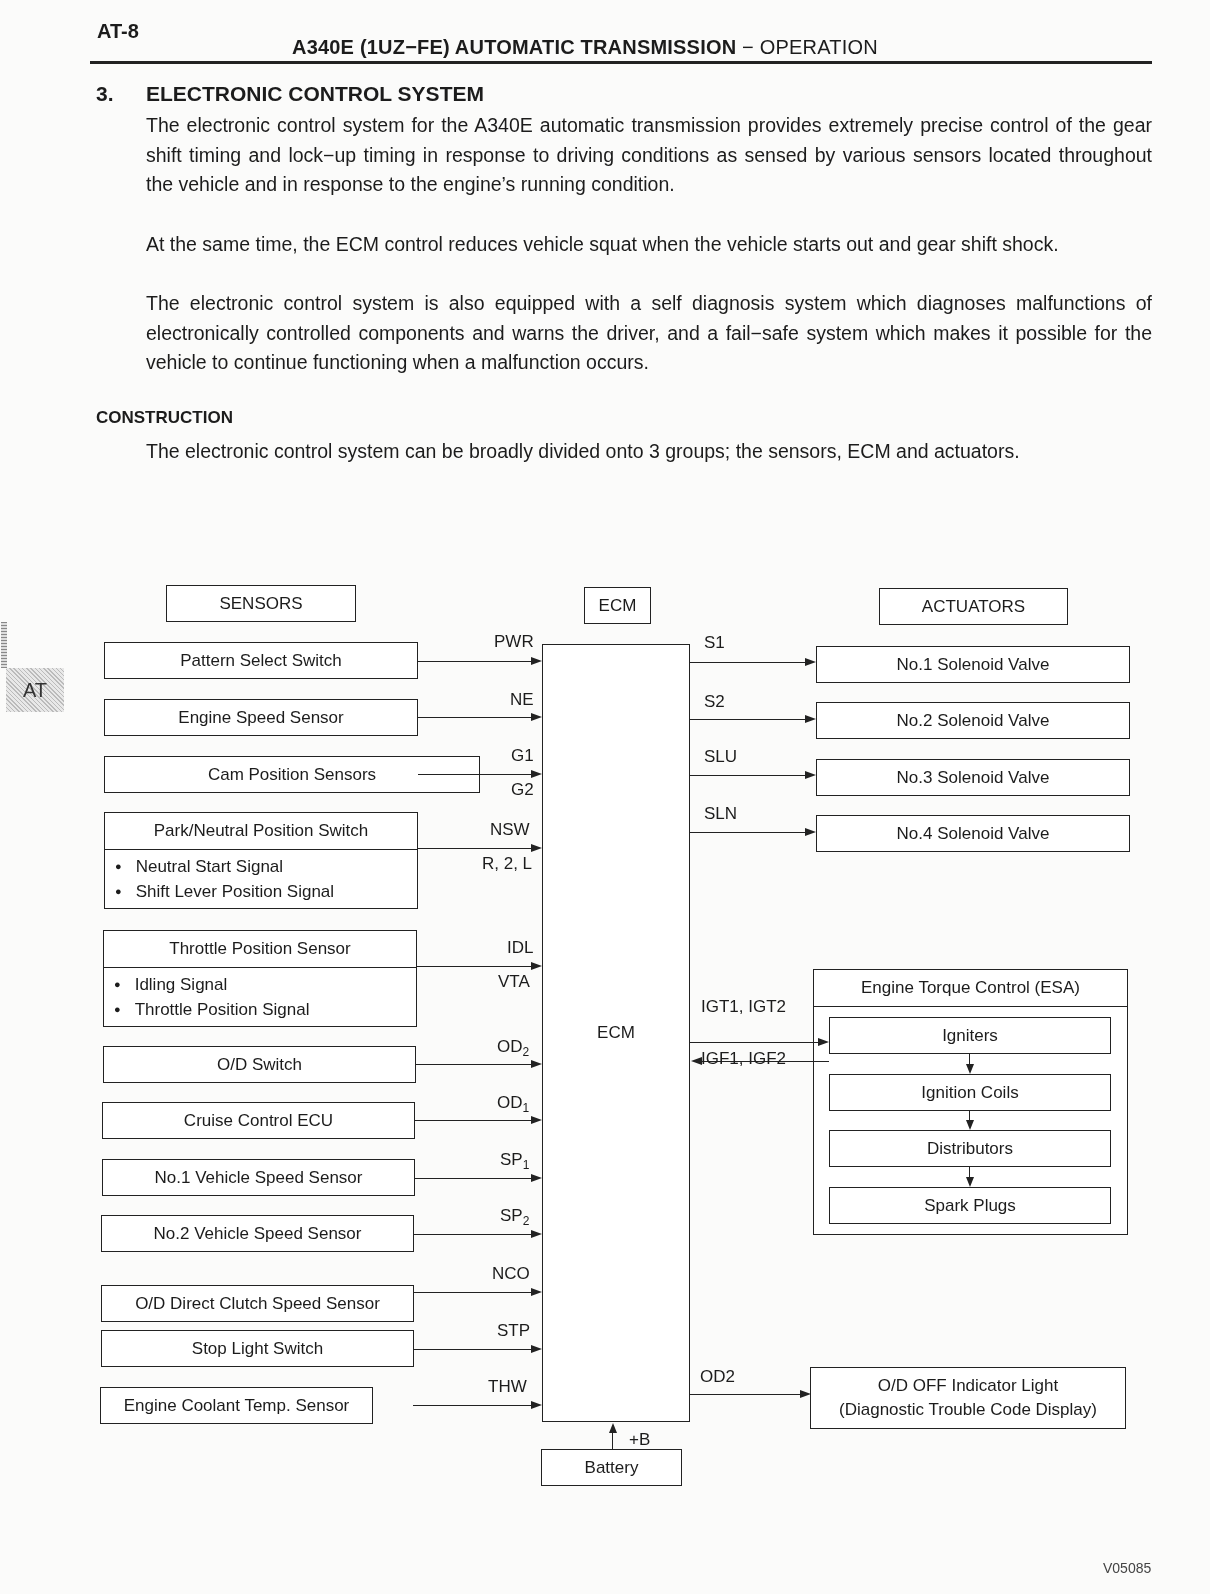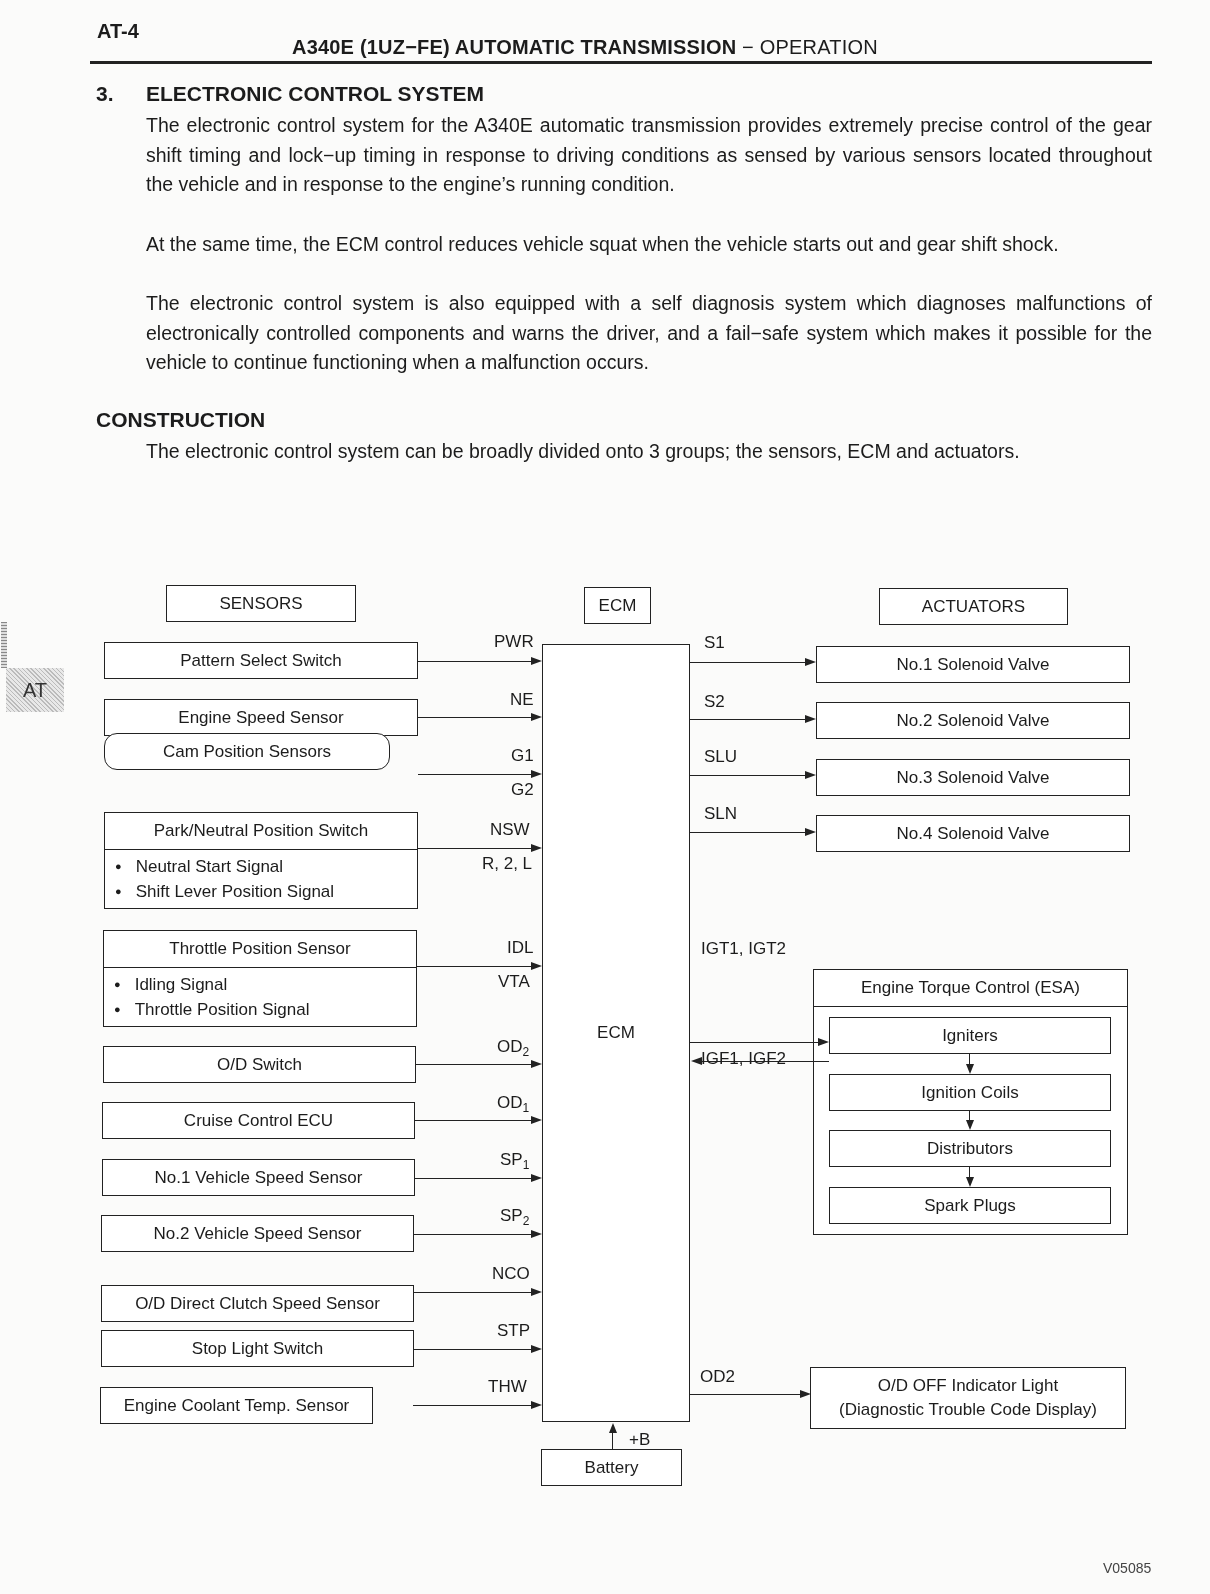--- a/index.html
+++ b/index.html
@@ -9,42 +9,42 @@
   .hdr-page { left:97px; top:20px; font-size:20px; font-weight:bold; }
   .hdr-title { left:292px; top:36px; font-size:20px; font-weight:bold; letter-spacing:0.2px; }
   .hdr-title .op { font-weight:normal; }
   .hdr-rule { left:90px; top:61px; width:1062px; height:3px; background:#222; }
   .side-tab { left:6px; top:668px; width:58px; height:44px; background:repeating-linear-gradient(45deg,#bbb 0 1px,#e8e8e8 1px 3px);
               font-size:20px; color:#333; text-align:center; line-height:44px; }
   .side-mark { left:1px; top:622px; width:6px; height:46px; background:repeating-linear-gradient(0deg,#888 0 1px,#ddd 1px 3px); }
   .sec-num { left:96px; top:82px; font-size:21px; font-weight:bold; }
   .sec-title { left:146px; top:82px; font-size:21px; font-weight:bold; }
   .para { left:146px; width:1006px; font-size:19.5px; line-height:29.6px; text-align:justify; text-align-last:left; }
-  .sub-title { left:96px; top:408px; font-size:21px; font-weight:bold; }
+  .sub-title { left:96px; top:408px; font-size:17px; font-weight:bold; }
 
   .box { position:absolute; border:1.6px solid #222; background:#fff; box-sizing:border-box;
          font-size:17px; text-align:center; display:flex; align-items:center; justify-content:center; }
   .box.split { display:block; }
   .box .top { height:36px; display:flex; align-items:center; justify-content:center; border-bottom:1.6px solid #222; }
   .box .bul { text-align:left; padding-left:10px; font-size:17px; line-height:24px; padding-top:5px; }
   .box .bul div::before { content:"\25CF"; font-size:11px; margin-right:14px; position:relative; top:-2px; }
   .sig { position:absolute; font-size:17px; }
   .sig sub { font-size:12px; }
   .line { position:absolute; height:1.4px; background:#222; }
   .vline { position:absolute; width:1.4px; background:#222; }
   .arr-r { position:absolute; width:0; height:0; border-top:4px solid transparent; border-bottom:4px solid transparent; border-left:11px solid #222; }
   .arr-l { position:absolute; width:0; height:0; border-top:4px solid transparent; border-bottom:4px solid transparent; border-right:11px solid #222; }
   .arr-d { position:absolute; width:0; height:0; border-left:4px solid transparent; border-right:4px solid transparent; border-top:10px solid #222; }
   .arr-u { position:absolute; width:0; height:0; border-left:4px solid transparent; border-right:4px solid transparent; border-bottom:10px solid #222; }
   .fig-id { left:1103px; top:1560px; font-size:14px; color:#444; }
 </style>
 </head>
 <body>
 
-<div class="abs hdr-page">AT-4</div>
+<div class="abs hdr-page">AT-8</div>
 <div class="abs hdr-title"><span>A340E (1UZ−FE) AUTOMATIC TRANSMISSION</span><span class="op"> − OPERATION</span></div>
 <div class="abs hdr-rule"></div>
 <div class="abs side-mark"></div>
 <div class="abs side-tab">AT</div>
 
 <div class="abs sec-num">3.</div>
 <div class="abs sec-title">ELECTRONIC CONTROL SYSTEM</div>
 <div class="abs para" style="top:111px;">The electronic control system for the A340E automatic transmission provides extremely precise control of the gear shift timing and lock−up timing in response to driving conditions as sensed by various sensors located throughout the vehicle and in response to the engine’s running condition.</div>
 <div class="abs para" style="top:230px;">At the same time, the ECM control reduces vehicle squat when the vehicle starts out and gear shift shock.</div>
 <div class="abs para" style="top:289px;">The electronic control system is also equipped with a self diagnosis system which diagnoses malfunctions of electronically controlled components and warns the driver, and a fail−safe system which makes it possible for the vehicle to continue functioning when a malfunction occurs.</div>
@@ -64,21 +64,21 @@
   <div class="box" style="left:104px;top:642px;width:314px;height:37px;">Pattern Select Switch</div>
   <div class="line" style="left:418px;top:661px;width:115px;"></div>
     <div class="arr-r" style="left:531px;top:657px;"></div>
   <div class="sig" style="left:494px;top:632px;">PWR</div>
 
   <div class="box" style="left:104px;top:699px;width:314px;height:37px;">Engine Speed Sensor</div>
   <div class="line" style="left:418px;top:717px;width:115px;"></div>
     <div class="arr-r" style="left:531px;top:713px;"></div>
   <div class="sig" style="left:510px;top:690px;">NE</div>
 
-  <div class="box" style="left:104px;top:733px;width:286px;height:37px;border-radius:13px;">Cam Position Sensors</div>
+  <div class="box" style="left:104px;top:756px;width:376px;height:37px;">Cam Position Sensors</div>
   <div class="line" style="left:418px;top:774px;width:115px;"></div>
     <div class="arr-r" style="left:531px;top:770px;"></div>
   <div class="sig" style="left:511px;top:746px;">G1</div>
   <div class="sig" style="left:511px;top:780px;">G2</div>
 
   <div class="box split" style="left:104px;top:812px;width:314px;height:97px;">
     <div class="top">Park/Neutral Position Switch</div>
     <div class="bul">
       <div>Neutral Start Signal</div>
       <div>Shift Lever Position Signal</div>
@@ -165,21 +165,21 @@
   <div class="box" style="left:829px;top:1187px;width:282px;height:37px;">Spark Plugs</div>
   <div class="vline" style="left:969px;top:1054px;height:12px;"></div>
     <div class="arr-d" style="left:966px;top:1064px;"></div>
   <div class="vline" style="left:969px;top:1111px;height:11px;"></div>
     <div class="arr-d" style="left:966px;top:1120px;"></div>
   <div class="vline" style="left:969px;top:1167px;height:12px;"></div>
     <div class="arr-d" style="left:966px;top:1177px;"></div>
 
   <div class="line" style="left:690px;top:1042px;width:130px;"></div>
     <div class="arr-r" style="left:818px;top:1038px;"></div>
-  <div class="sig" style="left:701px;top:939px;">IGT1, IGT2</div>
+  <div class="sig" style="left:701px;top:997px;">IGT1, IGT2</div>
   <div class="line" style="left:700px;top:1061px;width:129px;"></div>
     <div class="arr-l" style="left:691px;top:1057px;"></div>
   <div class="sig" style="left:701px;top:1049px;">IGF1, IGF2</div>
 
   <div class="box" style="left:810px;top:1367px;width:316px;height:62px;flex-direction:column;line-height:24px;">
     <div>O/D OFF Indicator Light</div>
     <div>(Diagnostic Trouble Code Display)</div>
   </div>
   <div class="line" style="left:690px;top:1394px;width:112px;"></div>
     <div class="arr-r" style="left:800px;top:1390px;"></div>

